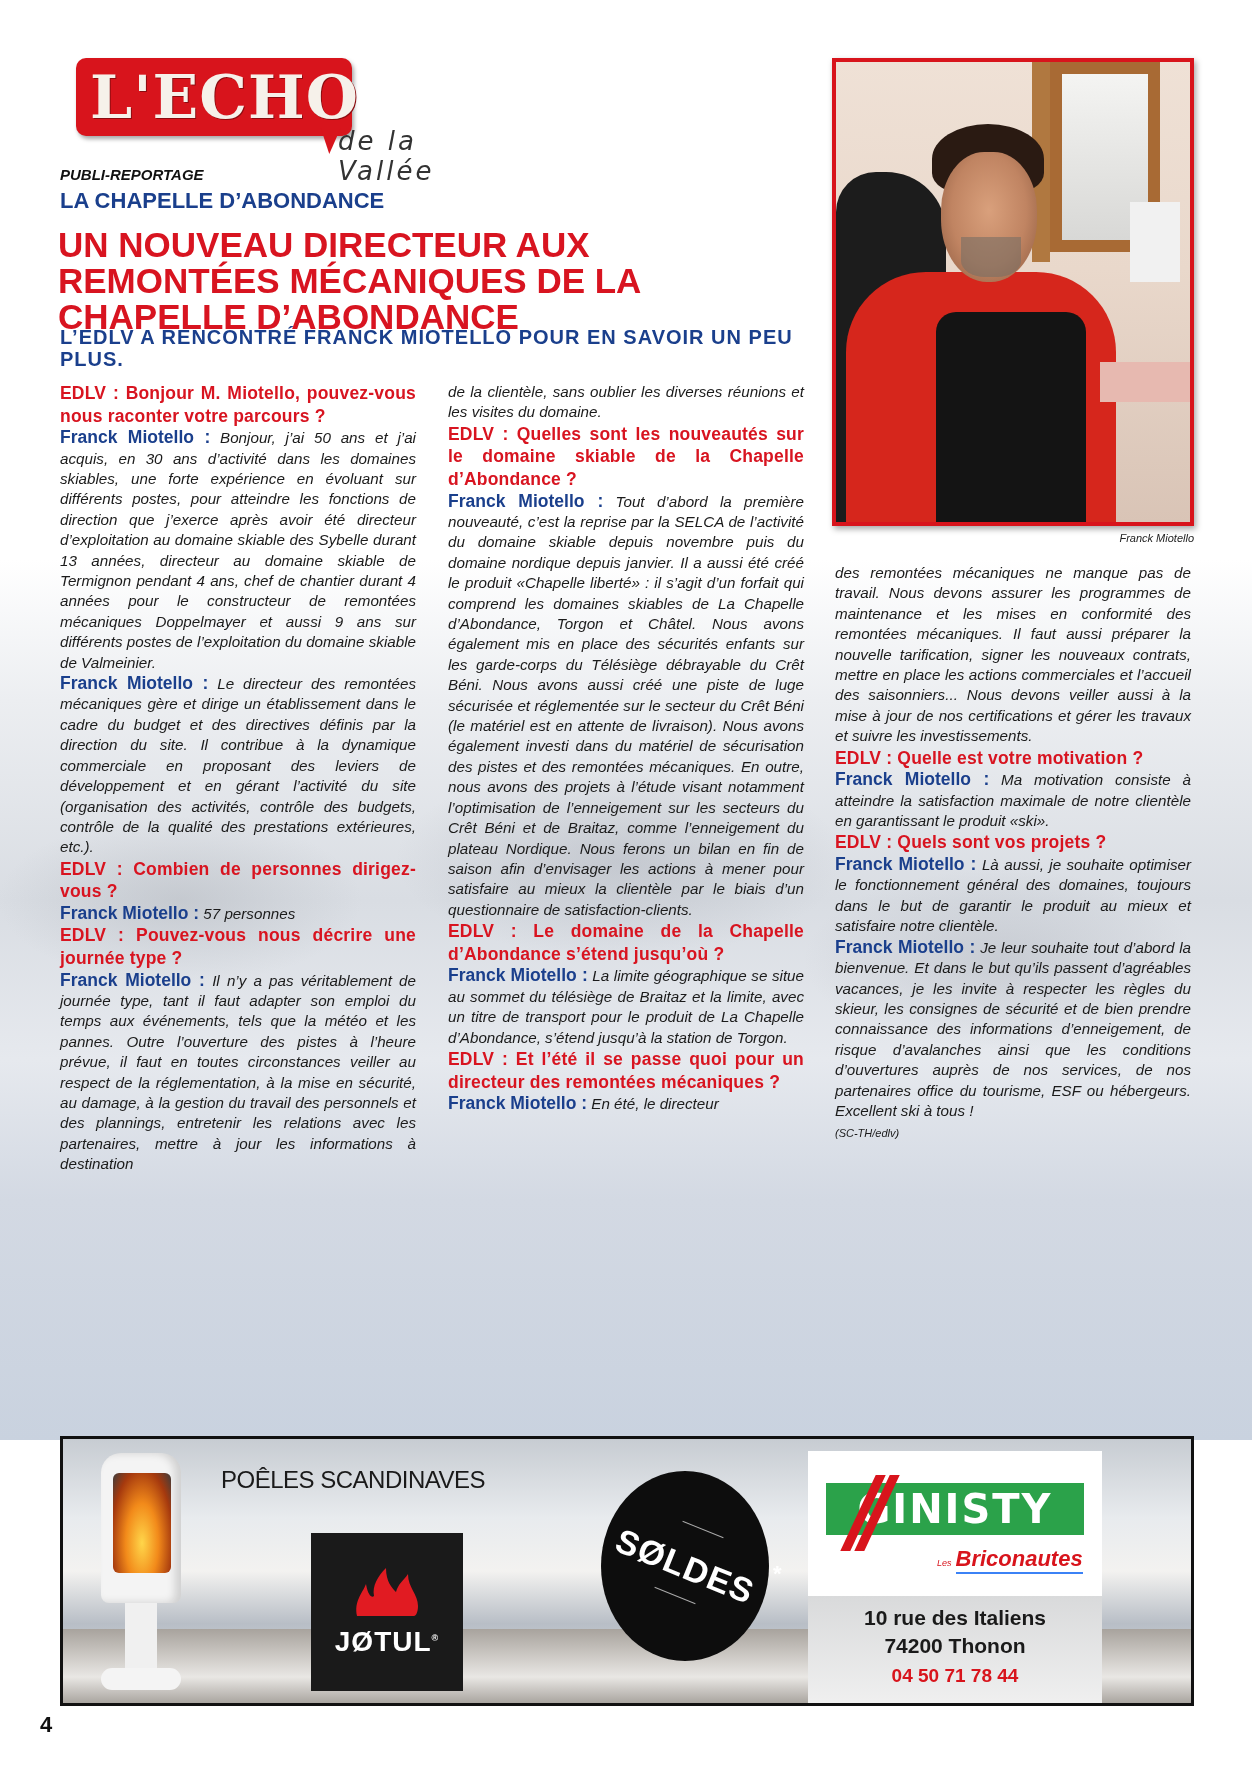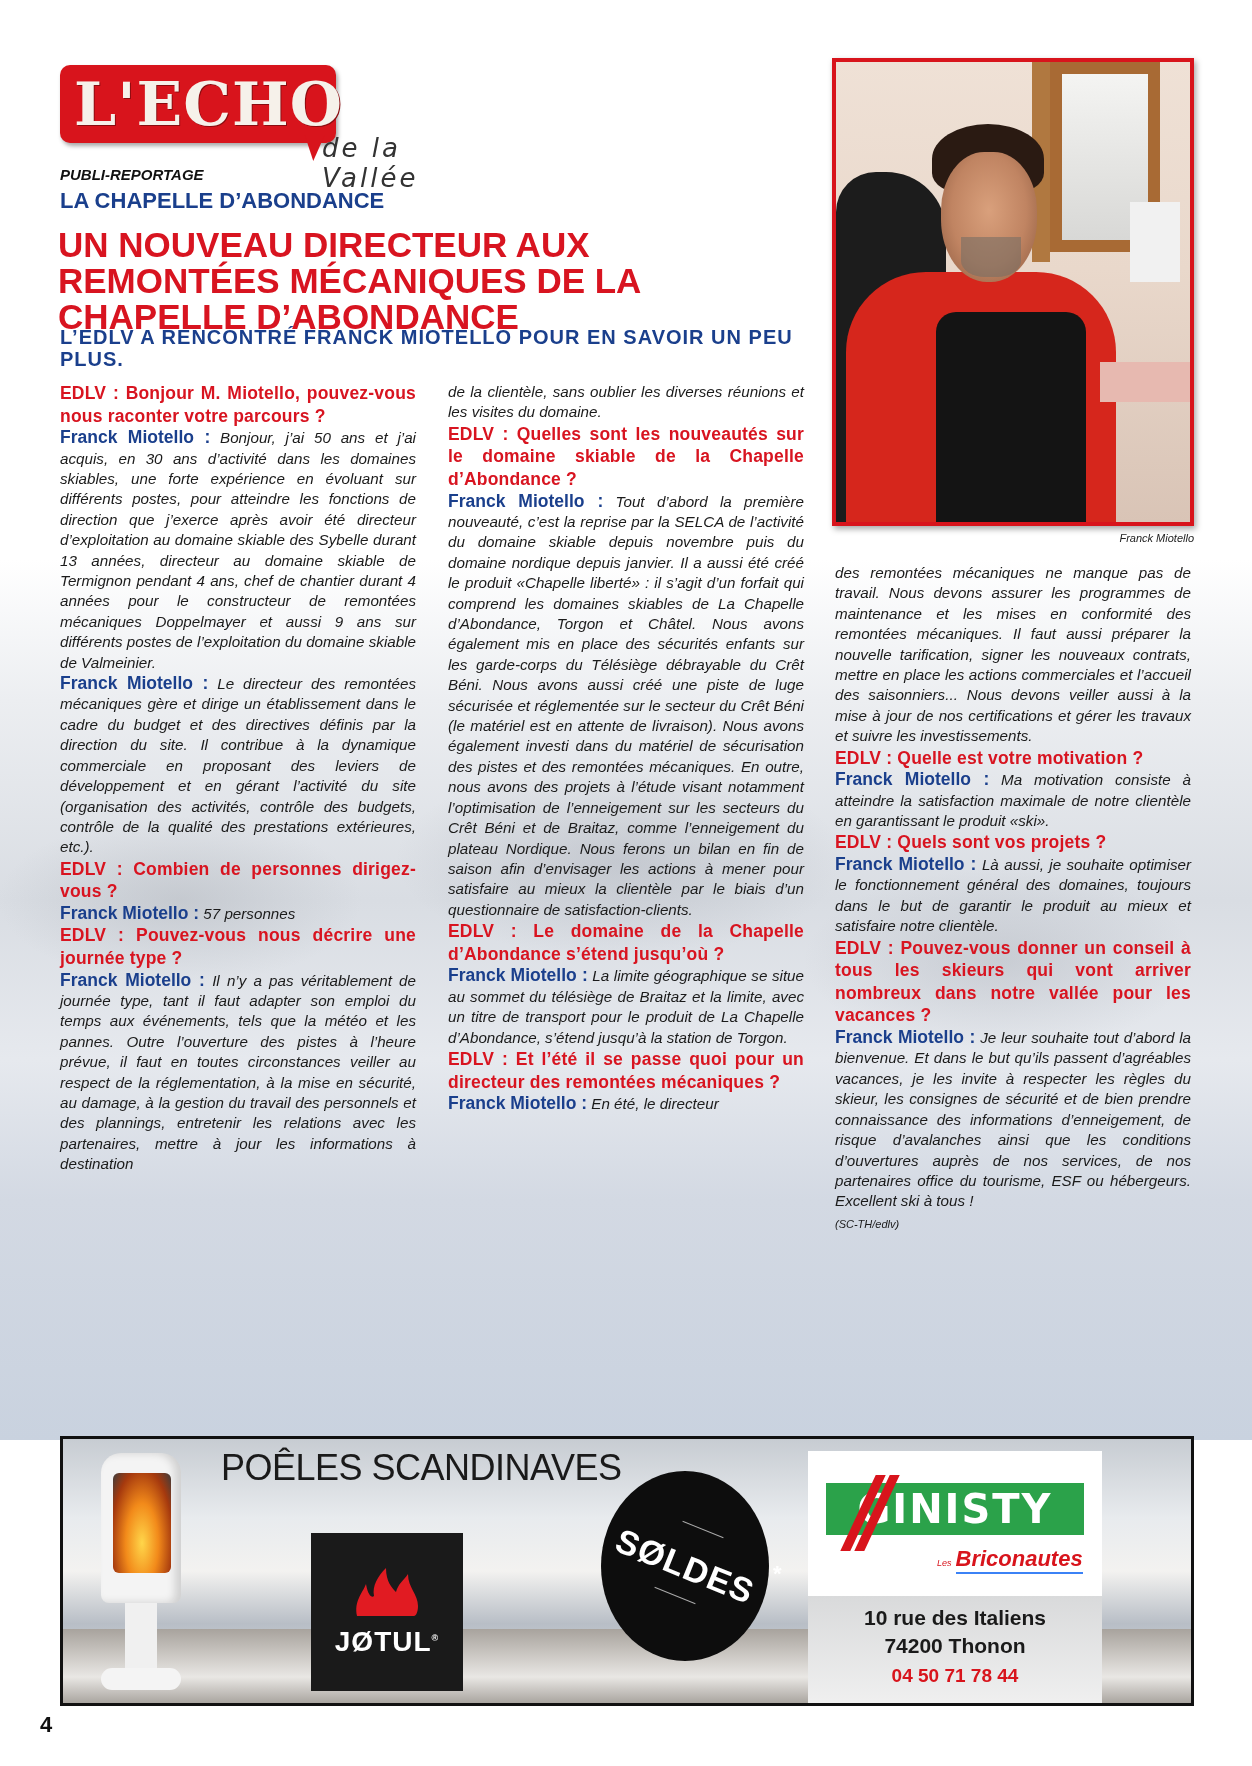--- a/index.html
+++ b/index.html
@@ -12,21 +12,21 @@
   }
   .page-bg .snow {
     position: absolute; left: 0; top: 700px; width: 1252px; height: 500px;
     background:
       radial-gradient(ellipse 260px 120px at 180px 200px, rgba(160,165,172,0.35), transparent 70%),
       radial-gradient(ellipse 320px 140px at 620px 160px, rgba(150,155,165,0.35), transparent 70%),
       radial-gradient(ellipse 280px 130px at 1000px 260px, rgba(150,155,165,0.3), transparent 70%);
   }
 
   
-  .logo { position: absolute; left: 60px; top: 58px; width: 440px; height: 100px; margin-top: 7px; }
+  .logo { position: absolute; left: 76px; top: 58px; width: 440px; height: 100px; }
   .logo-box {
     position: absolute; left: 0; top: 0; width: 276px; height: 78px;
     background: #d8141c; border-radius: 10px;
     box-shadow: 2px 3px 4px rgba(0,0,0,0.35);
   }
   .logo-tail {
     position: absolute; left: 240px; top: 70px; width: 0; height: 0;
     border-left: 18px solid transparent; border-right: 2px solid transparent; border-top: 26px solid #d8141c;
     transform: skewX(-20deg);
   }
@@ -106,21 +106,21 @@
     overflow: hidden;
   }
   .ad .ground { position: absolute; left: 0; top: 190px; width: 100%; height: 80px; background: linear-gradient(180deg, #a8a39d, #e9e7e4 60%, #9b9690); }
   .stove {
     position: absolute; left: 38px; top: 14px; width: 80px; height: 240px;
   }
   .stove .body { position: absolute; left: 0; top: 0; width: 80px; height: 150px; background: #f4f4f4; border-radius: 20px 20px 8px 8px; box-shadow: inset -6px 0 8px rgba(0,0,0,0.15); }
   .stove .fire { position: absolute; left: 12px; top: 20px; width: 58px; height: 100px; background: radial-gradient(ellipse at 50% 70%, #ffd64a 0%, #f28a1a 40%, #a5390e 75%, #3d3d3d 100%); border-radius: 6px; }
   .stove .pedestal { position: absolute; left: 24px; top: 150px; width: 32px; height: 70px; background: #f0f0f0; }
   .stove .base { position: absolute; left: 0; top: 215px; width: 80px; height: 22px; background: #f4f4f4; border-radius: 12px; }
-  .ad-title { position: absolute; left: 158px; top: 8px; font-size: 36px; color: #1a1a1a; letter-spacing: -0.5px; }
+  .ad-title { position: absolute; left: 158px; top: 27px; font-size: 24px; color: #1a1a1a; letter-spacing: -0.5px; }
   .jotul {
     position: absolute; left: 248px; top: 94px; width: 152px; height: 158px; background: #1a1a1a;
     display: flex; flex-direction: column; align-items: center; justify-content: center;
   }
   .jotul .flame { width: 70px; height: 52px; margin-bottom: 8px; }
   .jotul-name { color: #fff; font-weight: bold; font-size: 28px; letter-spacing: 1px; }
   .soldes {
     position: absolute; left: 538px; top: 32px; width: 168px; height: 190px; border-radius: 50%;
     background: #0d0d0d; display: flex; align-items: center; justify-content: center;
   }
@@ -204,21 +204,20 @@
   <p class="q">EDLV : Et l’été il se passe quoi pour un directeur des remontées mécaniques  ?</p>
   <p class="a"><span class="who">Franck Miotello :</span> <span>En été, le directeur</span></p>
 </div>
 
 <div class="col col3">
   <p class="a">des remontées mécaniques ne manque pas de travail. Nous devons assurer les programmes de maintenance et les mises en conformité des remontées mécaniques. Il faut aussi préparer la nouvelle tarification, signer les nouveaux contrats, mettre en place les actions commerciales et l’accueil des saisonniers... Nous devons veiller aussi à la mise à jour de nos certifications et gérer les travaux et suivre les investissements.</p>
   <p class="q">EDLV : Quelle est votre motivation  ?</p>
   <p class="a"><span class="who">Franck Miotello :</span> <span>Ma motivation consiste à atteindre la satisfaction maximale de notre clientèle en garantissant le produit «ski».</span></p>
   <p class="q">EDLV : Quels sont vos projets ?</p>
   <p class="a"><span class="who">Franck Miotello :</span> <span>Là aussi, je souhaite optimiser le fonctionnement général des domaines, toujours dans le but de garantir le produit au mieux et satisfaire notre clientèle.</span></p>
-  <p class="q">EDLV : Pouvez-vous donner un conseil à tous les skieurs  qui vont arriver nombreux dans notre vallée pour les vacances ?</p>
   <p class="a"><span class="who">Franck Miotello :</span> <span>Je leur souhaite tout d’abord la bienvenue. Et dans le but qu’ils passent d’agréables vacances, je les invite à respecter les règles du skieur, les consignes de sécurité et de bien prendre connaissance des informations d’enneigement, de risque d’avalanches ainsi que les conditions d’ouvertures auprès de nos services, de nos partenaires office du tourisme, ESF ou hébergeurs. Excellent ski à tous !</span></p>
   <p class="credit">(SC-TH/edlv)</p>
 </div>
 
 <div class="ad">
   <div class="ground"></div>
   <div class="stove">
     <div class="body"></div>
     <div class="fire"></div>
     <div class="pedestal"></div>

